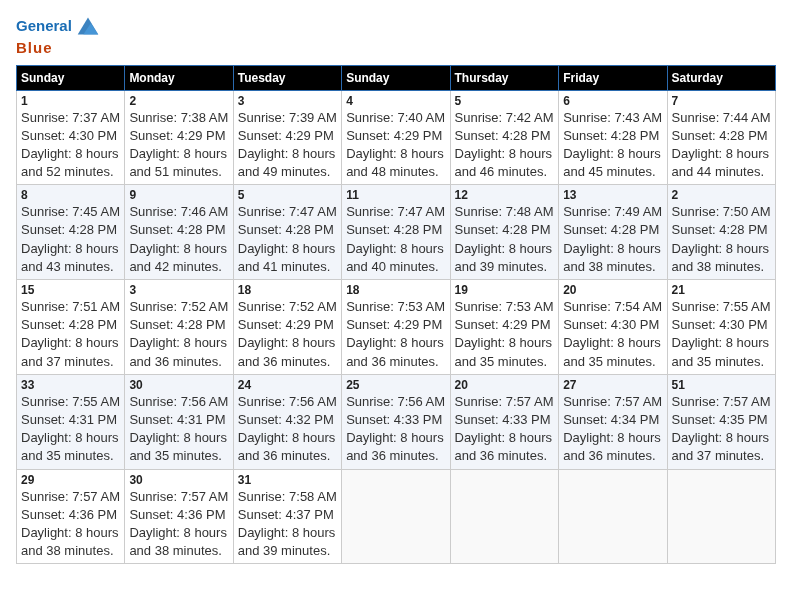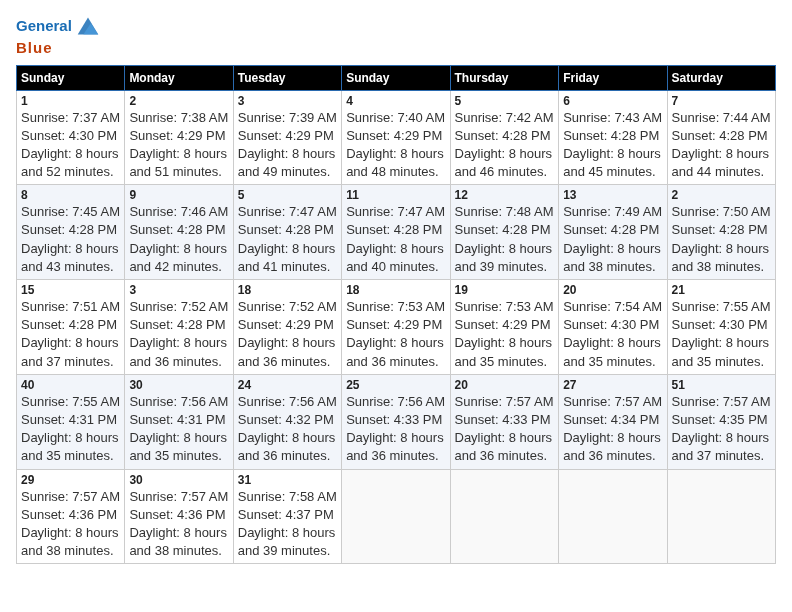--- a/index.html
+++ b/index.html
@@ -264,21 +264,21 @@
           </td>
           <td>
             <span class="day-num">21</span>
           <div class="day-info">
             Sunrise: 7:55 AM<br>Sunset: 4:30 PM<br>Daylight: 8 hours and 35 minutes.
           </div>
           </td>
         </tr>
         <tr>
           <td>
-            <span class="day-num">40</span>
+            <span class="day-num">33</span>
           <div class="day-info">
             Sunrise: 7:55 AM<br>Sunset: 4:31 PM<br>Daylight: 8 hours and 35 minutes.
           </div>
           </td>
           <td>
             <span class="day-num">30</span>
           <div class="day-info">
             Sunrise: 7:56 AM<br>Sunset: 4:31 PM<br>Daylight: 8 hours and 35 minutes.
           </div>
           </td>

